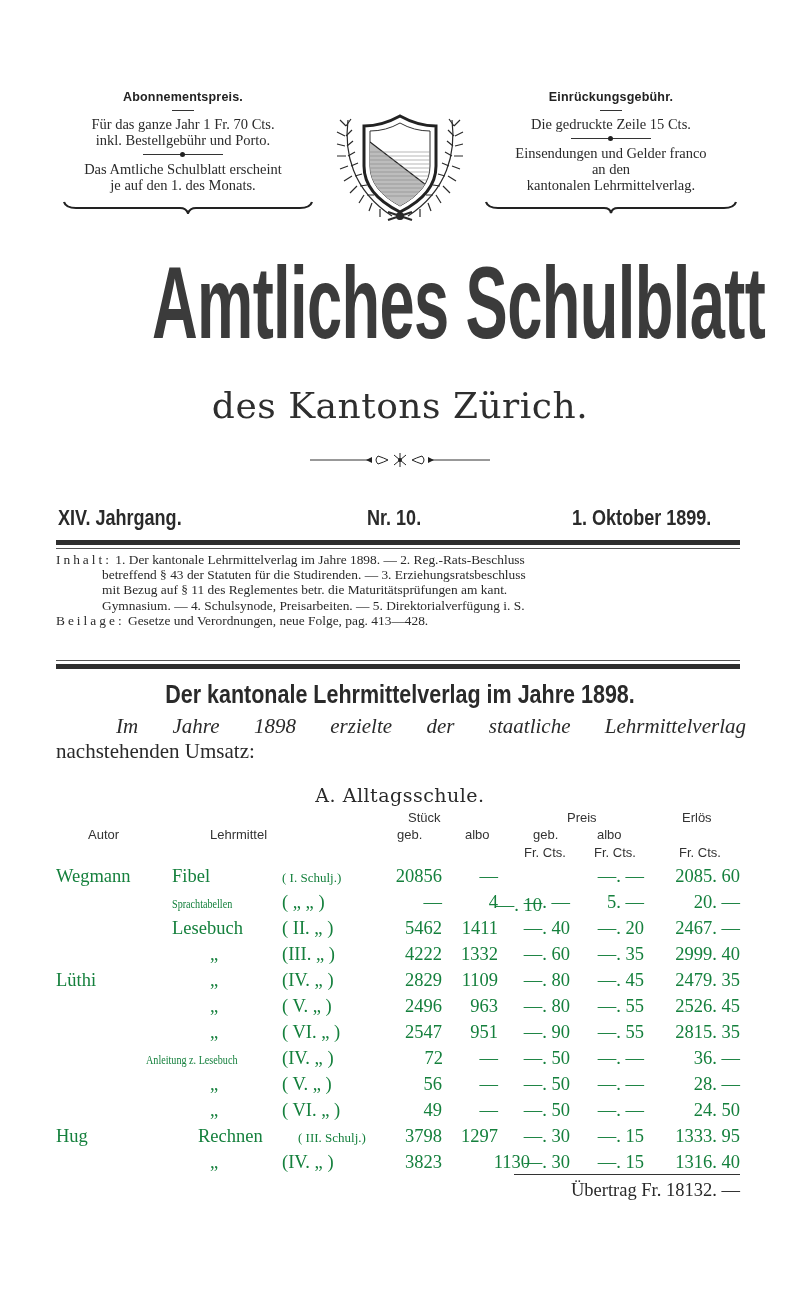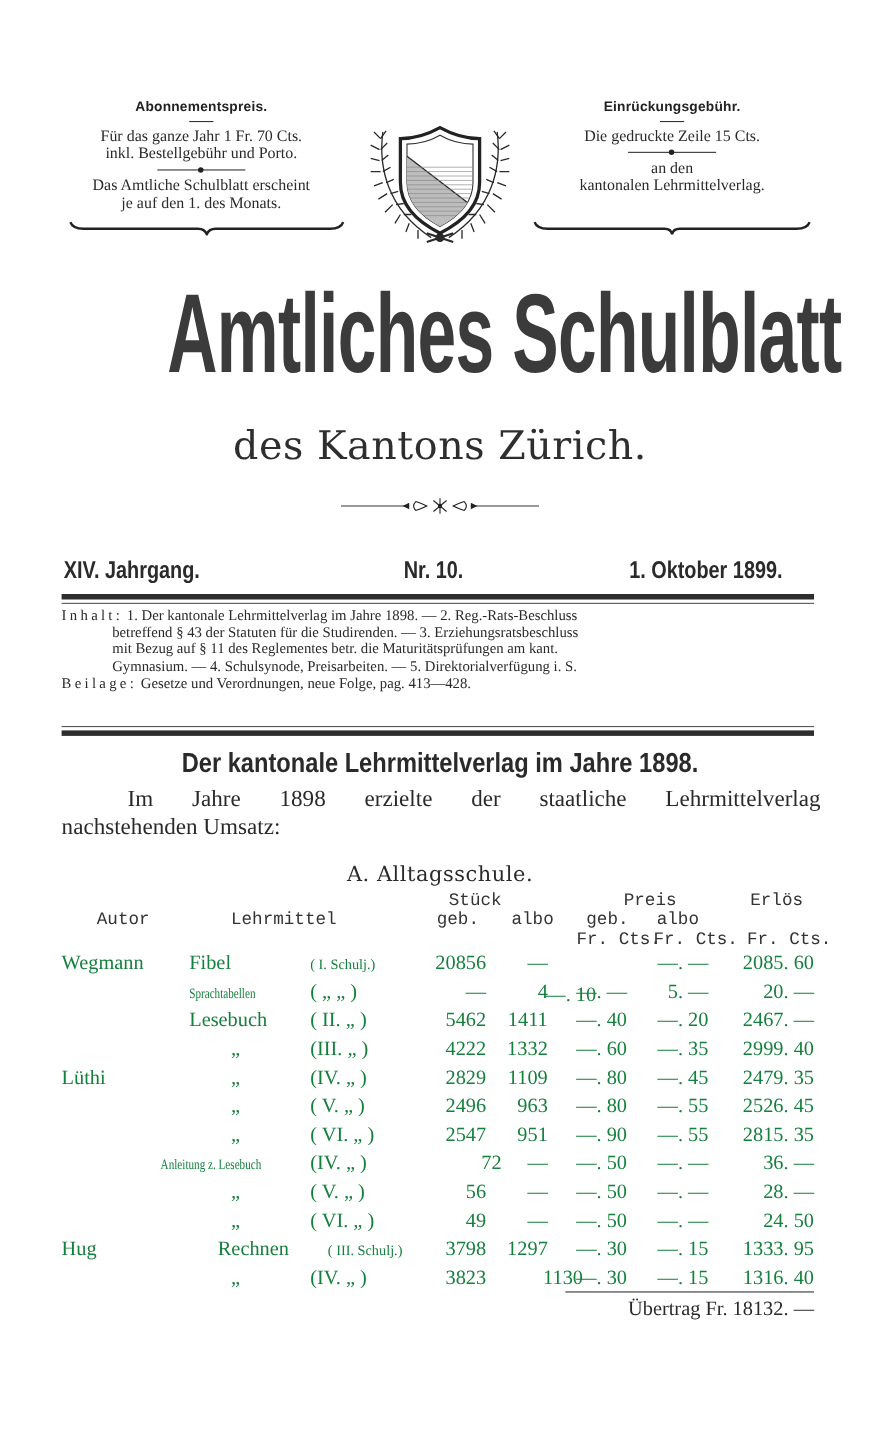--- a/index.html
+++ b/index.html
@@ -36,26 +36,26 @@
   .rule-thin { position: absolute; left: 56px; width: 684px; height: 1px; background: #555; }
 
   
   .contents { position: absolute; left: 56px; top: 552px; width: 690px; font-family: "Liberation Serif", serif; font-size: 13.4px; line-height: 15.2px; color: #2a2a2a; }
   .contents .indent { padding-left: 46px; }
   .spaced { letter-spacing: 3px; }
 
   
   .art-title { position: absolute; left: 0; top: 680px; width: 800px; text-align: center; font-family: "Liberation Sans", sans-serif; font-weight: bold; font-size: 25px; color: #2a2a2a; transform: scaleX(0.86); transform-origin: 400px 0; white-space: nowrap; }
   .art-body { position: absolute; left: 56px; top: 714px; width: 690px; font-family: "Liberation Serif", serif; font-size: 21px; line-height: 25px; color: #2a2a2a; }
-  .art-body .p1 { padding-left: 60px; text-align: justify; text-align-last: justify; }
+  .art-body .p1 { padding-left: 60px; text-align: justify; text-align-last: justify; font-style: italic; }
 
   .sec-title { position: absolute; left: 0; top: 784px; width: 800px; text-align: center; font-family: "DejaVu Serif", serif; font-size: 19px; color: #2a2a2a; letter-spacing: 0.5px; }
 
   
-  .th { position: absolute; font-family: Liberation Mono, monospace; font-size: 16px; color: #333; white-space: nowrap; }
+  .th { position: absolute; font-family: Liberation Sans, sans-serif; font-size: 13px; color: #333; white-space: nowrap; }
   .row { position: absolute; left: 0; width: 800px; height: 26px; font-family: "Liberation Serif", serif; font-size: 18.5px; color: #15803d; }
   .cell { position: absolute; top: 0; white-space: nowrap; }
   .r { text-align: right; }
   .small-cond { font-size: 13px; display: inline-block; transform: scaleX(0.78); transform-origin: left center; }
   .cond-inline { font-size: 13px; }
   .carry-rule { position: absolute; left: 514px; top: 1174px; width: 226px; height: 1px; background: #333; }
   .carry { position: absolute; right: 60px; top: 1180px; font-family: "Liberation Serif", serif; font-size: 18.5px; color: #2a2a2a; white-space: nowrap; }
 </style>
 </head>
 <body>
@@ -111,20 +111,21 @@
         <line x1="30" y1="84" x2="110" y2="84"></line>
     </g>
   </g>
 </svg>
 
 <div class="hbox hbox-right">
   <div class="hbox-title">Einrückungsgebühr.</div>
   <div class="short-rule"></div>
   <div class="hbox-line">Die gedruckte Zeile 15 Cts.</div>
   <div class="dot-rule"></div>
+  <div class="hbox-line">Einsendungen und Gelder franco</div>
   <div class="hbox-line">an den</div>
   <div class="hbox-line">kantonalen Lehrmittelverlag.</div>
 </div>
 <svg class="brace" style="left:484px; width:254px;" viewBox="0 0 254 14">
   <path d="M2 2 Q4 8 14 8 L120 8 Q126 8 127 13 Q128 8 134 8 L240 8 Q250 8 252 2" fill="none" stroke="#222" stroke-width="2.2"></path>
 </svg>
 
 <div class="main-title">Amtliches Schulblatt</div>
 <div class="sub-title">des Kantons Zürich.</div>
 <svg class="ornament" viewBox="0 0 180 16">
@@ -257,21 +258,21 @@
       <div class="cell r" style="left: 370px; width: 72px;"><span>2547</span></div>
       <div class="cell r" style="left: 440px; width: 58px;"><span>951</span></div>
       <div class="cell r" style="left: 510px; width: 60px;"><span>—. 90</span></div>
       <div class="cell r" style="left: 582px; width: 62px;"><span>—. 55</span></div>
       <div class="cell r" style="left: 650px; width: 90px;"><span>2815. 35</span></div>
     </div>
     <div class="row" style="top: 1048px;">
       <div class="cell " style="left: 56px; width: 110px;"><span></span></div>
       <div class="cell " style="left: 146px; width: 150px;"><span class="small-cond">Anleitung z. Lesebuch</span></div>
       <div class="cell " style="left: 282px; width: 120px;"><span>(IV. „ )</span></div>
-      <div class="cell r" style="left: 384px; width: 72px; text-align: right;"><span>72</span></div>
+      <div class="cell r" style="left: 371px; width: 72px; text-align: right;"><span>72</span></div>
       <div class="cell r" style="left: 440px; width: 58px;"><span>—</span></div>
       <div class="cell r" style="left: 510px; width: 60px;"><span>—. 50</span></div>
       <div class="cell r" style="left: 582px; width: 62px;"><span>—. —</span></div>
       <div class="cell r" style="left: 650px; width: 90px;"><span>36. —</span></div>
     </div>
     <div class="row" style="top: 1074px;">
       <div class="cell " style="left: 56px; width: 110px;"><span></span></div>
       <div class="cell " style="left: 210px; width: 150px;"><span>„</span></div>
       <div class="cell " style="left: 282px; width: 120px;"><span>( V. „ )</span></div>
       <div class="cell r" style="left: 370px; width: 72px;"><span>56</span></div>

